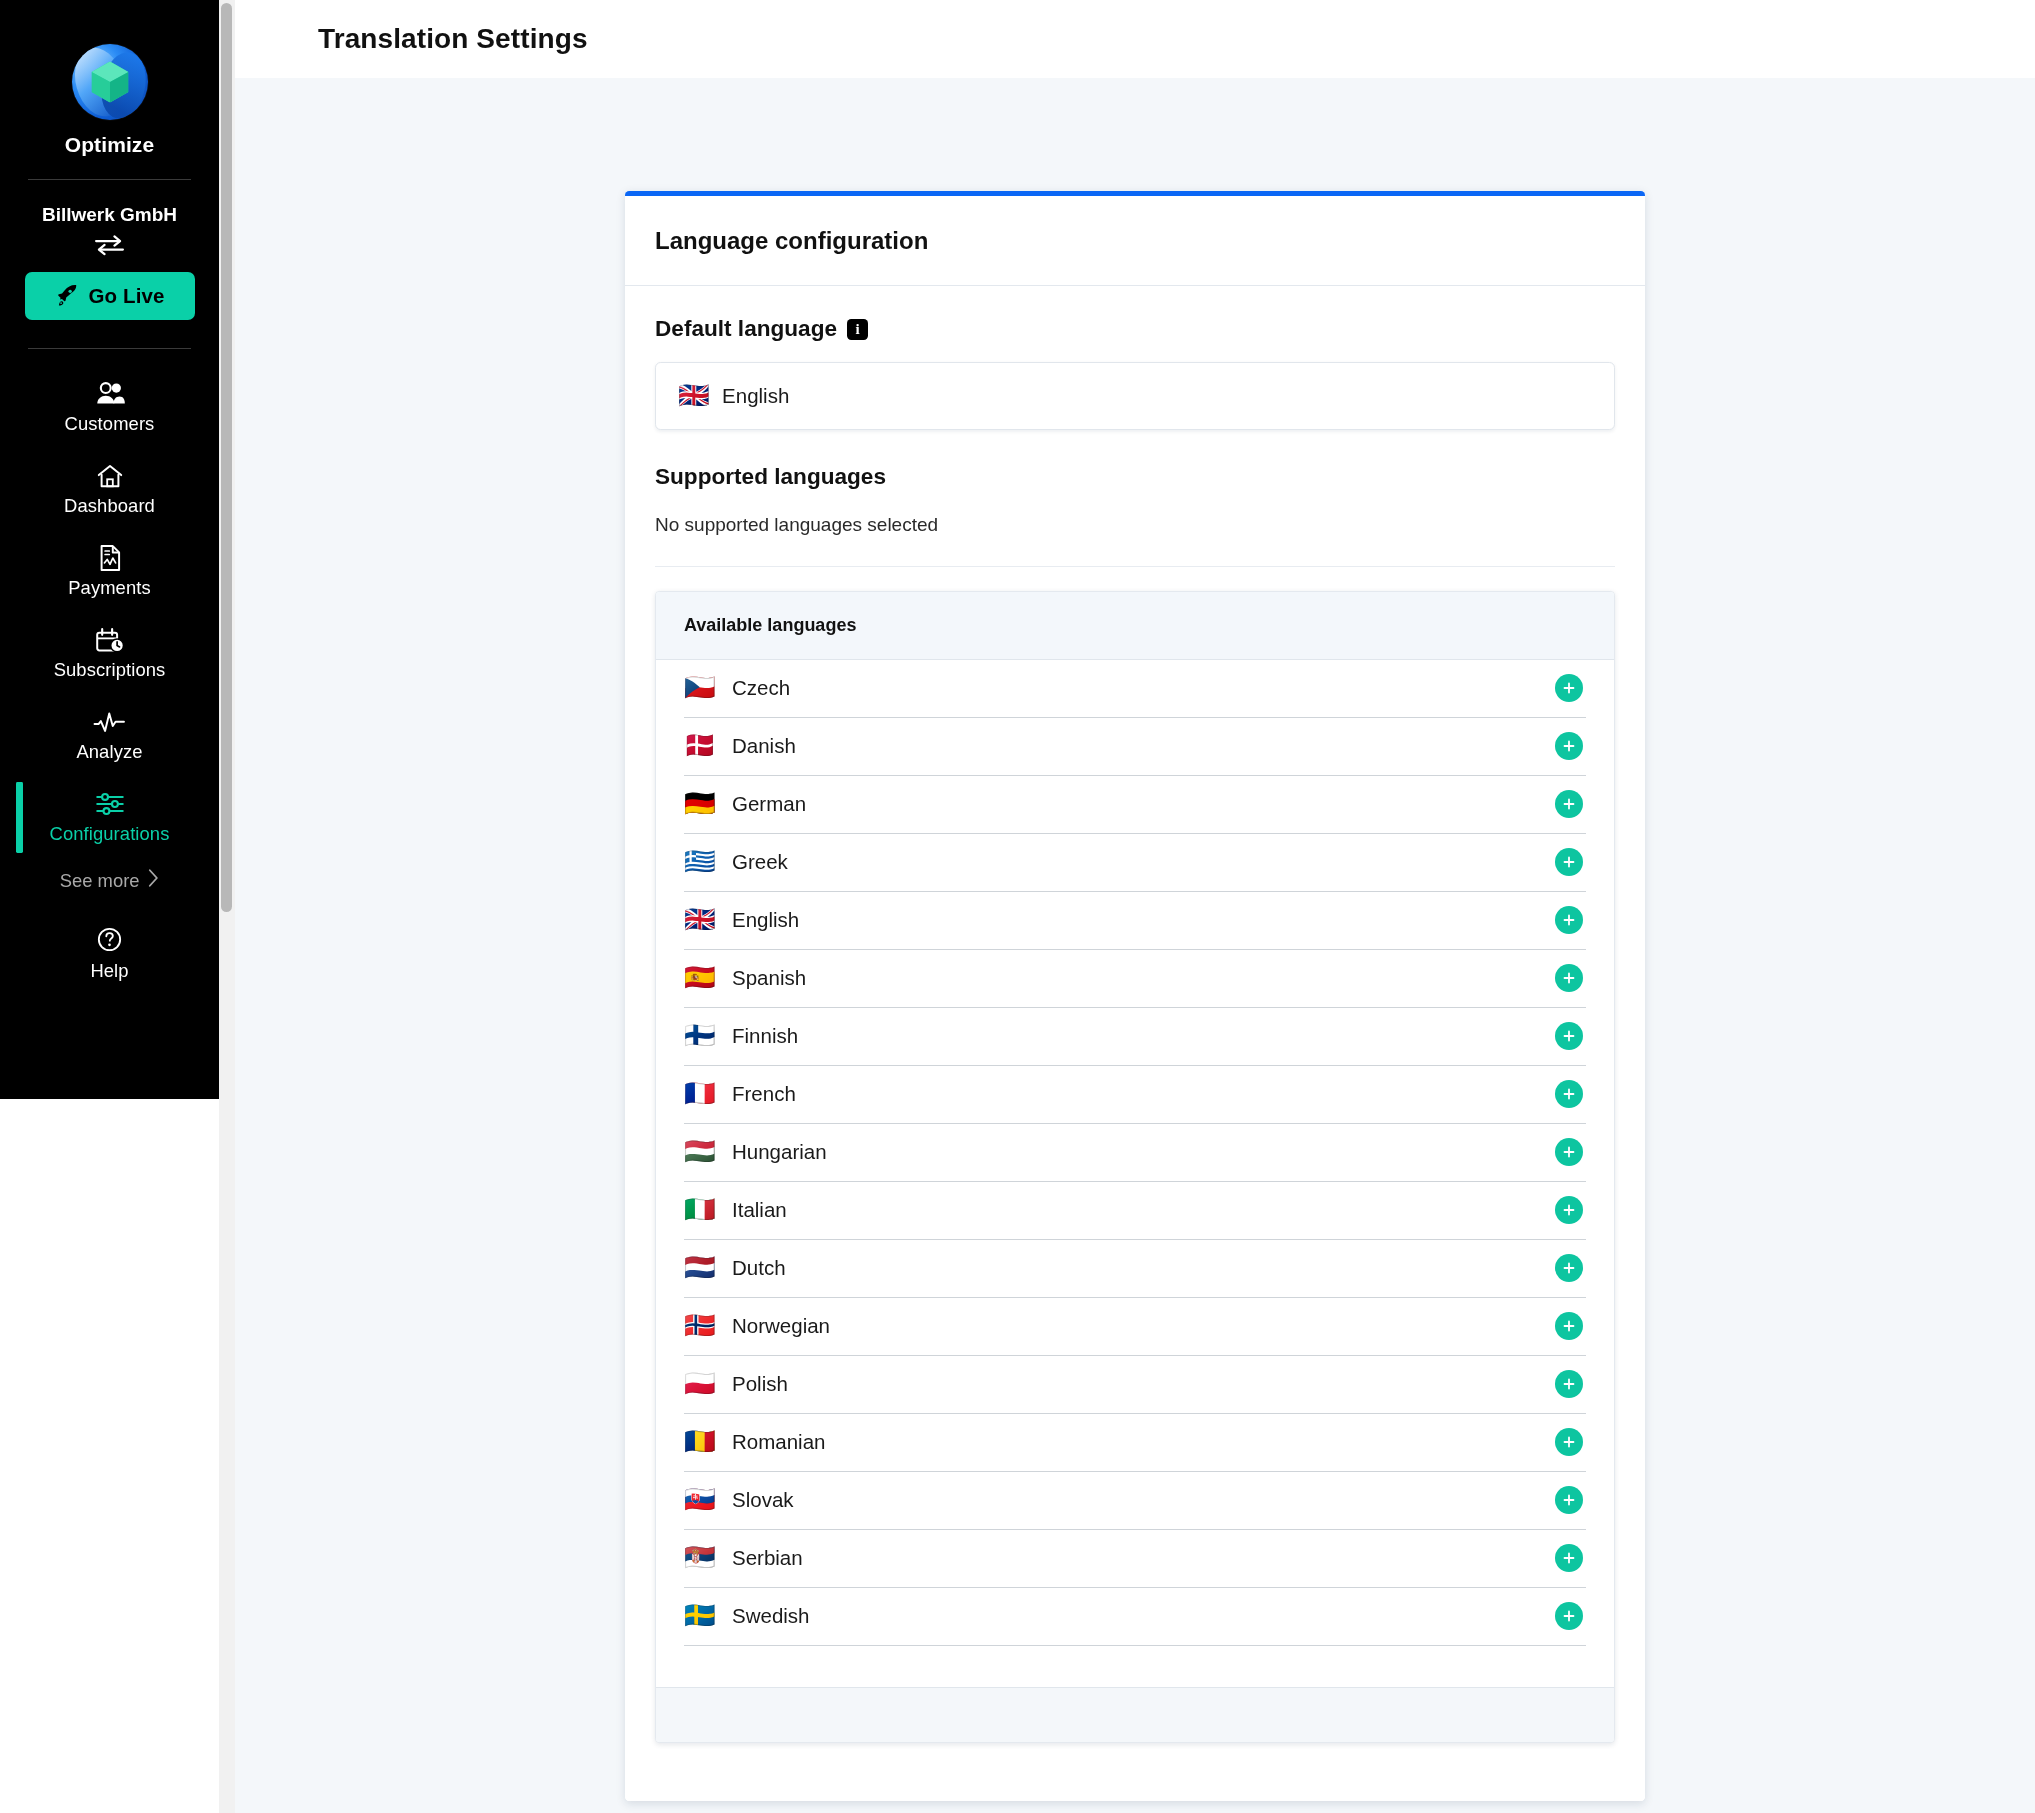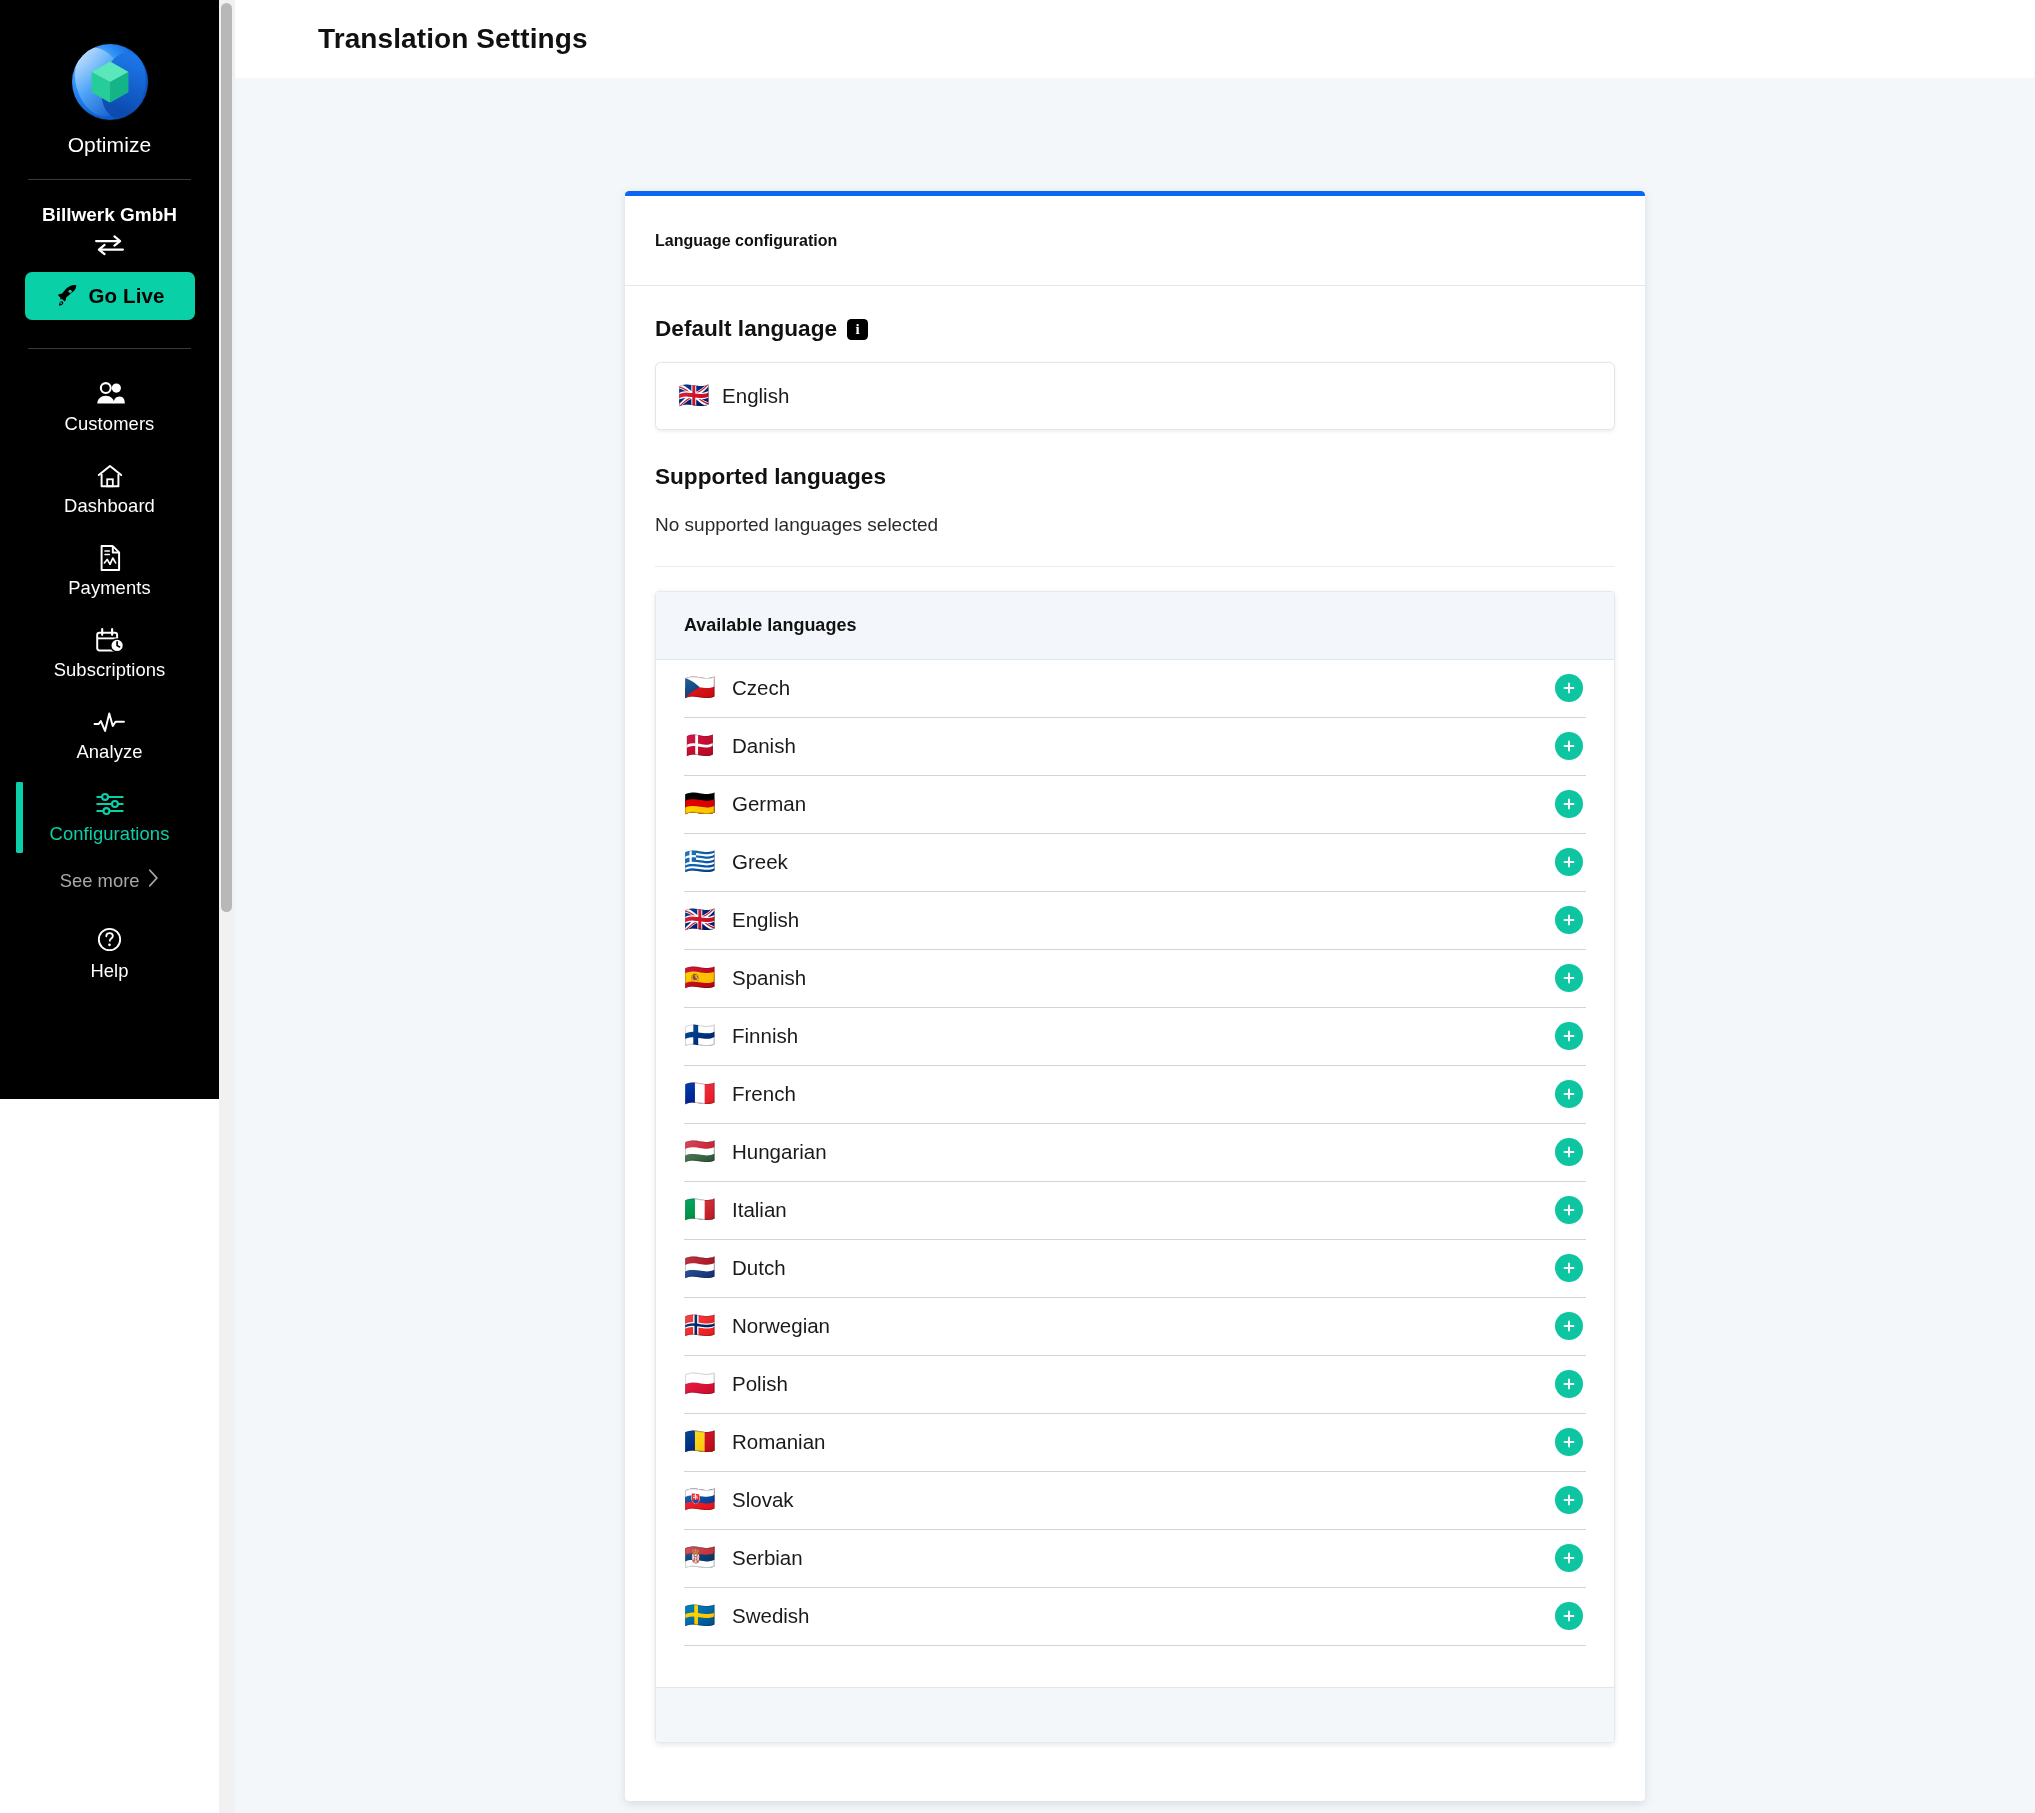--- a/index.html
+++ b/index.html
@@ -74,21 +74,21 @@
     left: 50%; top: 50%;
     transform: translate(-50%,-50%);
     width: 37px; height: 41px;
     z-index: 3;
   }
 
   .brand-name {
     margin-top: 12.7px;
     color: #ffffff;
     font-size: 21px;
-    font-weight: 400;
+    font-weight: 700;
     letter-spacing: 0.1px;
   }
 
   .sb-divider {
     width: 163px;
     height: 0.7px;
     background: #3a3a3a;
     margin: 22.6px 0 0 0;
   }
 
@@ -255,21 +255,21 @@
   }
 
   .card-head {
     height: 90px;
     display: flex;
     align-items: center;
     padding: 0 30px;
     border-bottom: 0.7px solid #e3e8ee;
   }
   .card-head-title {
-    font-size: 16px;
+    font-size: 24px;
     font-weight: 700;
     color: #111111;
   }
 
   .card-body { padding: 30px 30px 21px 30px; }
 
   .section-label {
     display: flex;
     align-items: center;
     gap: 10px;

